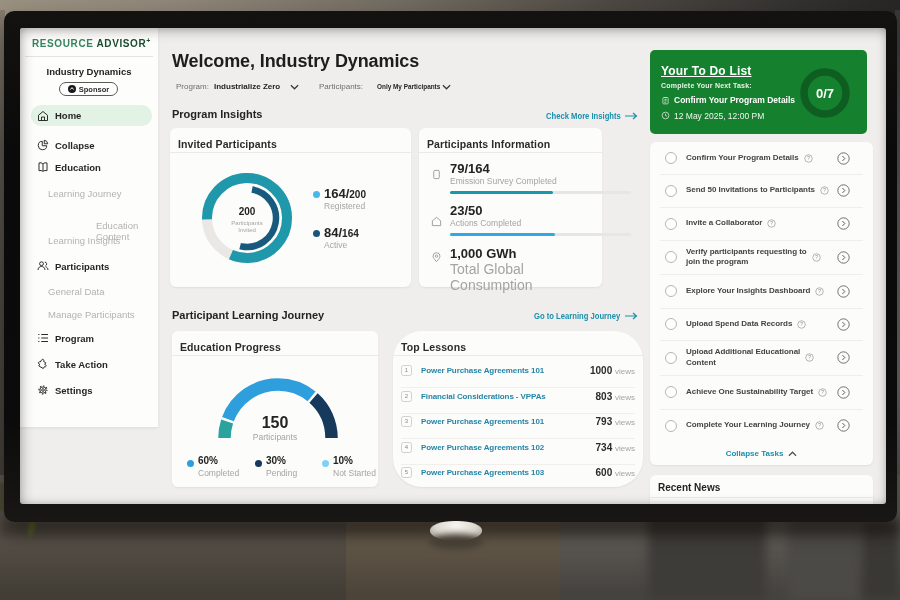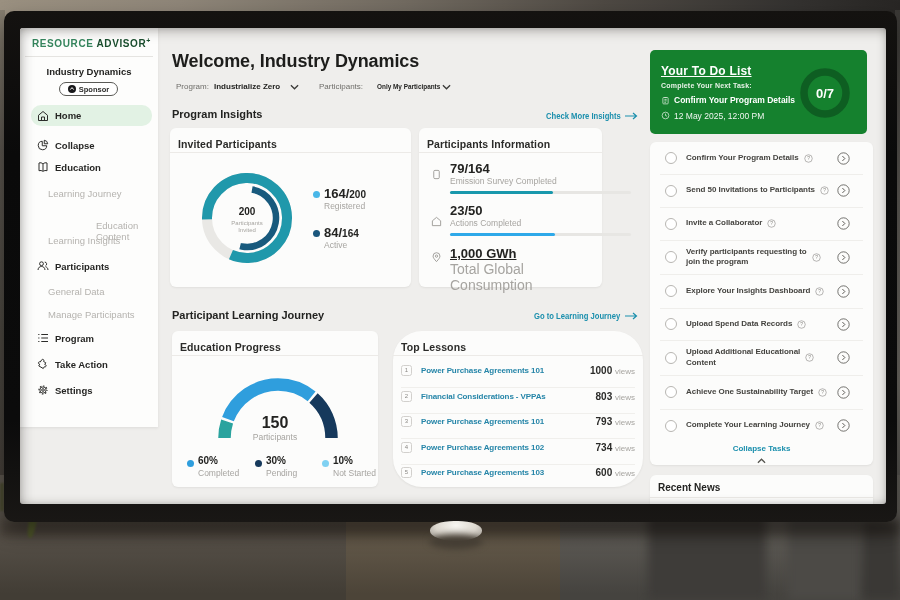--- a/index.html
+++ b/index.html
@@ -149,21 +149,21 @@
         <path d="M3 10.5 L12 3 L21 10.5 V21 H3 Z"></path>
       </svg>
     <div class="a" style="left:31px;top:75px;font-size:13px;font-weight:bold;color:#232321;">23/50</div>
     <div class="a" style="left:31px;top:90px;font-size:8.5px;color:#a6a4a0;">Actions Completed</div>
     <div class="a" style="left:31px;top:105px;width:181px;height:3px;border-radius:2px;background:#e7e6e3;"></div>
     <div class="a" style="left:31px;top:105px;width:105px;height:3px;border-radius:2px;background:#2ea9e9;"></div>
     <svg class="a" style="left:12px;top:124px;" width="11" height="11" viewBox="0 0 24 24" fill="none" stroke="#9b9995" stroke-width="2">
         <path d="M12 21 C7 15.5 4.5 12 4.5 9 a7.5 7.5 0 1 1 15 0 C19.5 12 17 15.5 12 21 Z"></path>
         <circle cx="12" cy="9" r="2.5"></circle>
       </svg>
-    <div class="a" style="left:31px;top:118px;font-size:13px;font-weight:bold;color:#232321;text-decoration:underline;">1,000 GWh</div>
+    <div class="a" style="left:31px;top:118px;font-size:13px;font-weight:bold;color:#232321;">1,000 GWh</div>
     <div class="a" style="left:31px;top:133px;font-size:14px;color:#a6a4a0;">Total Global Consumption</div>
   </div>
 
   <div class="a" style="left:152px;top:281px;font-size:11px;font-weight:bold;color:#232321;">Participant Learning Journey</div>
   <div class="a" style="left:514px;top:283px;width:130px;font-size:8.5px;white-space:nowrap;"><span class="teal" style="display:inline-block;transform:scaleX(.9);transform-origin:left;">Go to Learning Journey</span><svg class="a" style="left:91px;top:1px;" width="13" height="8" viewBox="0 0 13 8">
         <path d="M0 4 H11.5 M8 1 L11.5 4 L8 7" stroke="#1b8fad" stroke-width="1.2" fill="none"></path>
       </svg></div>
 
   <div class="card" style="left:152px;top:303px;width:206px;height:156px;">
     <div class="ct">Education Progress</div>
@@ -348,21 +348,21 @@
         <span class="ttx">Complete Your Learning Journey</span>
         <svg class="q" viewBox="0 0 24 24">
           <circle cx="12" cy="12" r="10" fill="none" stroke="#8a8884" stroke-width="1.6"></circle>
           <text x="12" y="17" text-anchor="middle" font-size="13" fill="#8a8884">?</text>
         </svg>
         <svg class="go" viewBox="0 0 24 24">
           <circle cx="12" cy="12" r="10.5" fill="none" stroke="#55544f" stroke-width="1.5"></circle>
           <path d="M10 7.5 L14.5 12 L10 16.5" fill="none" stroke="#55544f" stroke-width="1.8"></path>
         </svg>
       </div>
-    <div class="a" style="left:0;top:300px;width:223px;height:23px;display:flex;align-items:center;justify-content:center;gap:5px;flex-direction:column;">
+    <div class="a" style="left:0;top:300px;width:223px;height:23px;display:flex;align-items:center;justify-content:center;gap:5px;">
         <span style="font-size:8px;font-weight:bold;color:#1b8fad;">Collapse Tasks</span>
         <svg width="9" height="6" viewBox="0 0 10 6">
           <path d="M1 5 L5 1 L9 5" stroke="#55544f" stroke-width="1.4" fill="none"></path>
         </svg>
       </div>
   </div>
   <div class="card" style="left:630px;top:447px;width:223px;height:40px;">
     <div class="a" style="left:8px;top:7px;font-size:10px;font-weight:bold;color:#232321;">Recent News</div>
     <div class="a" style="left:0;top:22px;width:100%;height:1px;background:#eceae7;"></div>
   </div>

